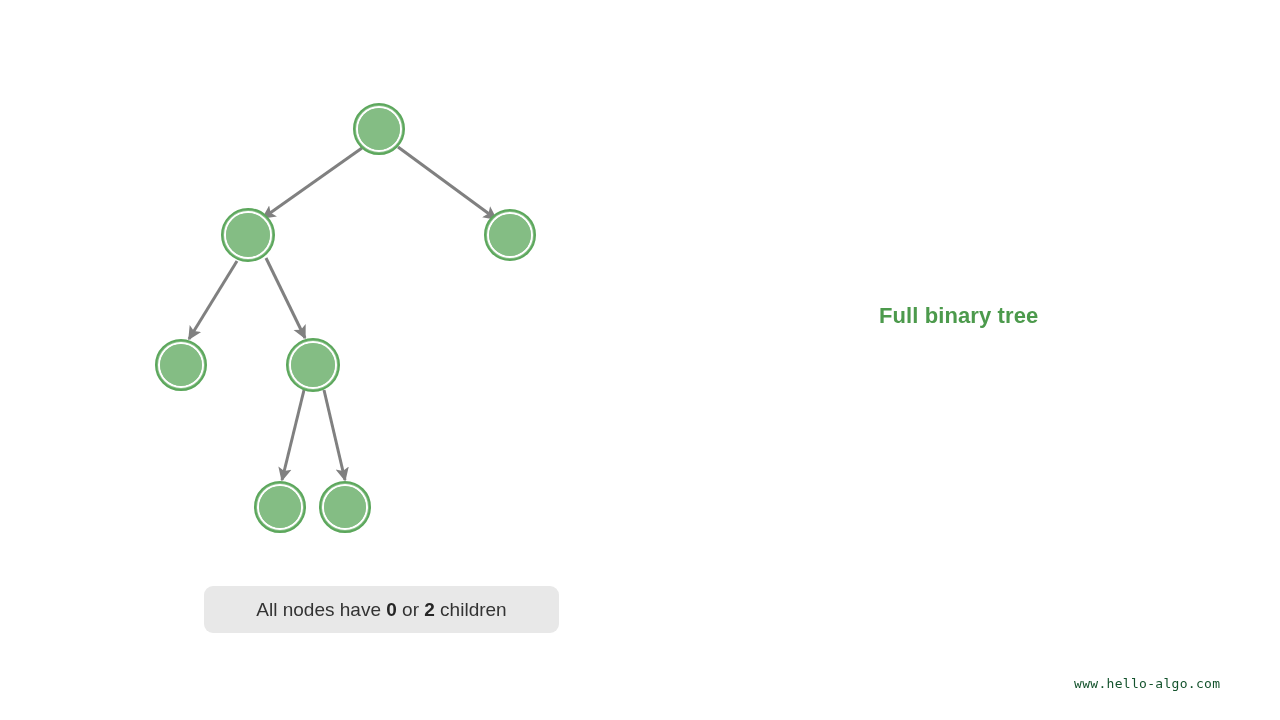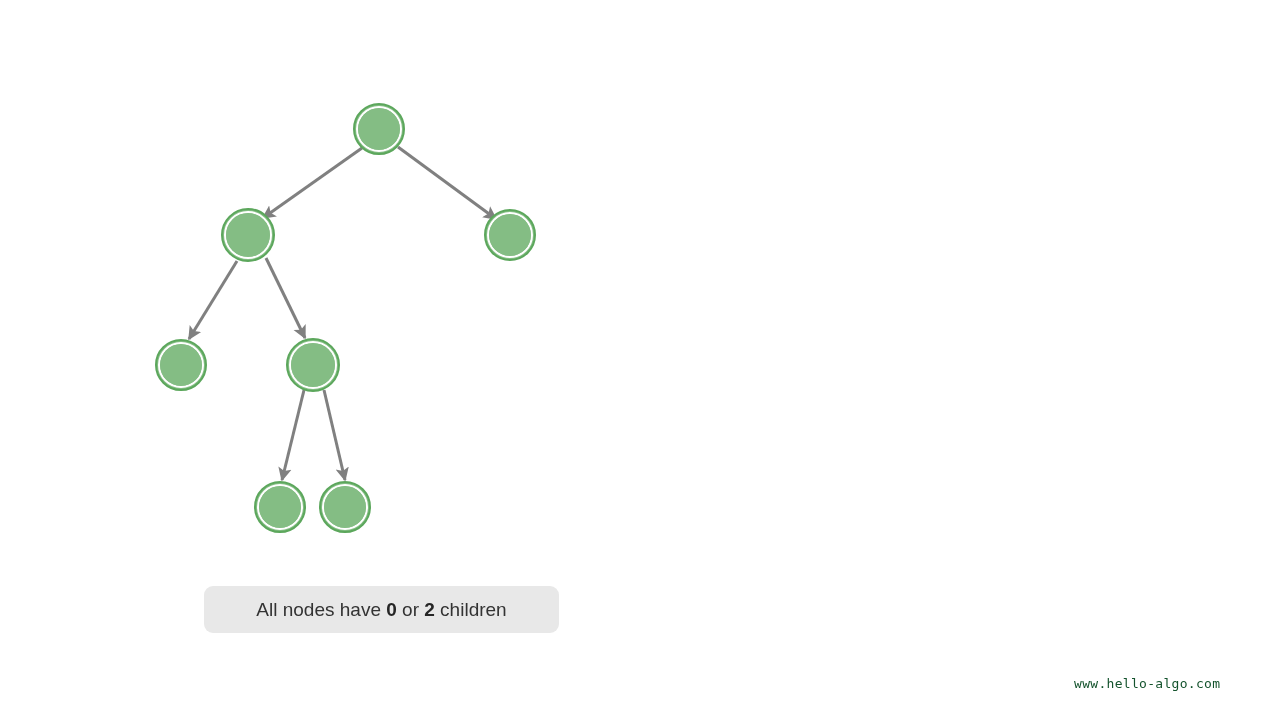--- a/index.html
+++ b/index.html
@@ -122,20 +122,21 @@
           <circle cx="280" cy="507" r="20.8" fill="#84bd84"></circle>
         </g>
         <g>
           <circle cx="345" cy="507" r="25" fill="#84bd84" stroke="#5ca75c" stroke-width="2"></circle>
           <circle cx="345" cy="507" r="22" fill="none" stroke="#ffffff" stroke-width="2"></circle>
           <circle cx="345" cy="507" r="20.8" fill="#84bd84"></circle>
         </g>
       </g>
   </svg>
 
+  <div class="diagram-title">Full binary tree</div>
 
   <div class="caption-pill">
     <div class="caption-text"><span>All nodes have </span><b>0</b><span> or </span><b>2</b><span> children</span></div>
   </div>
 
   <div class="watermark">www.hello-algo.com</div>
 
 </div>
 
 </body></html>

